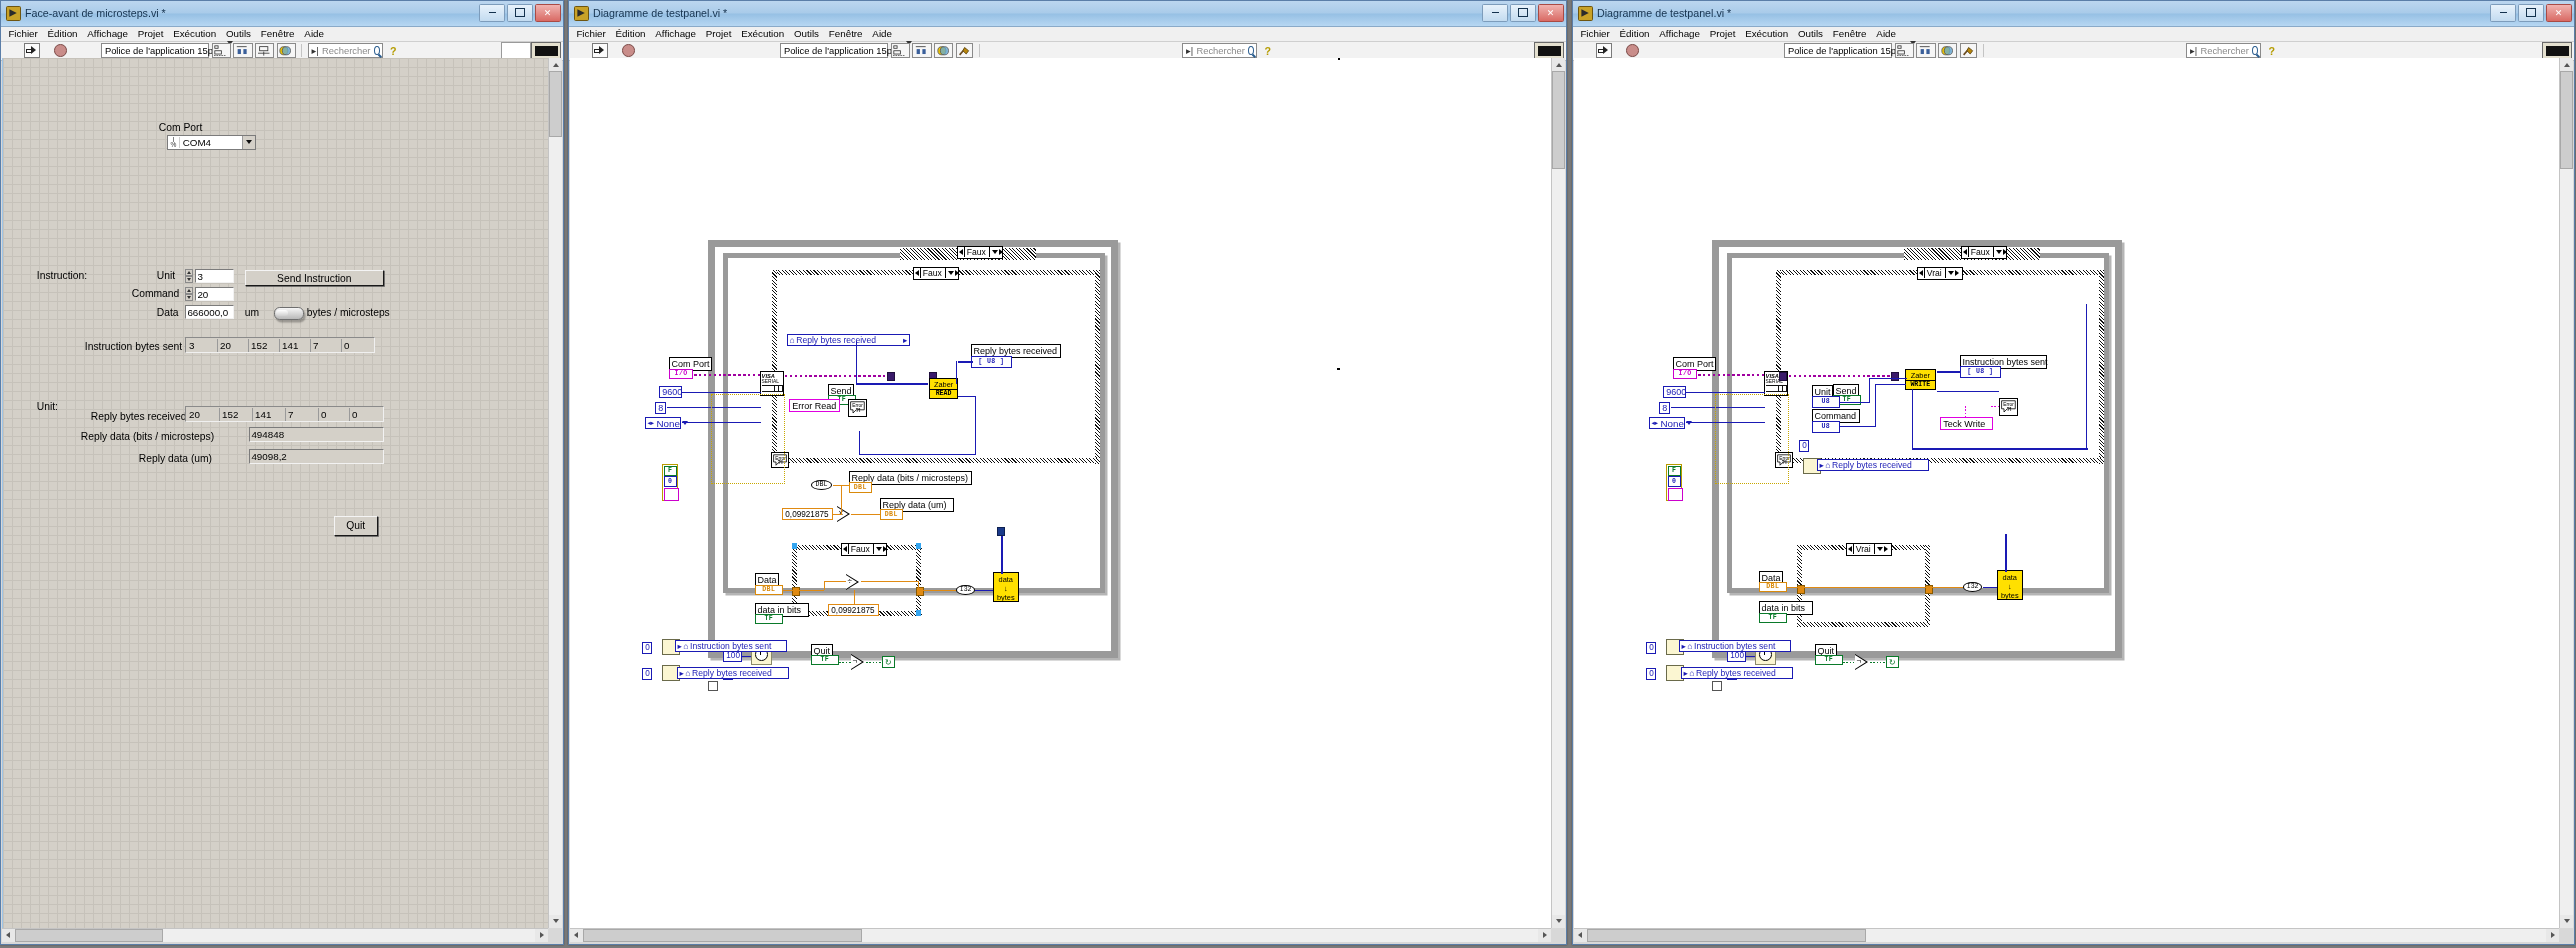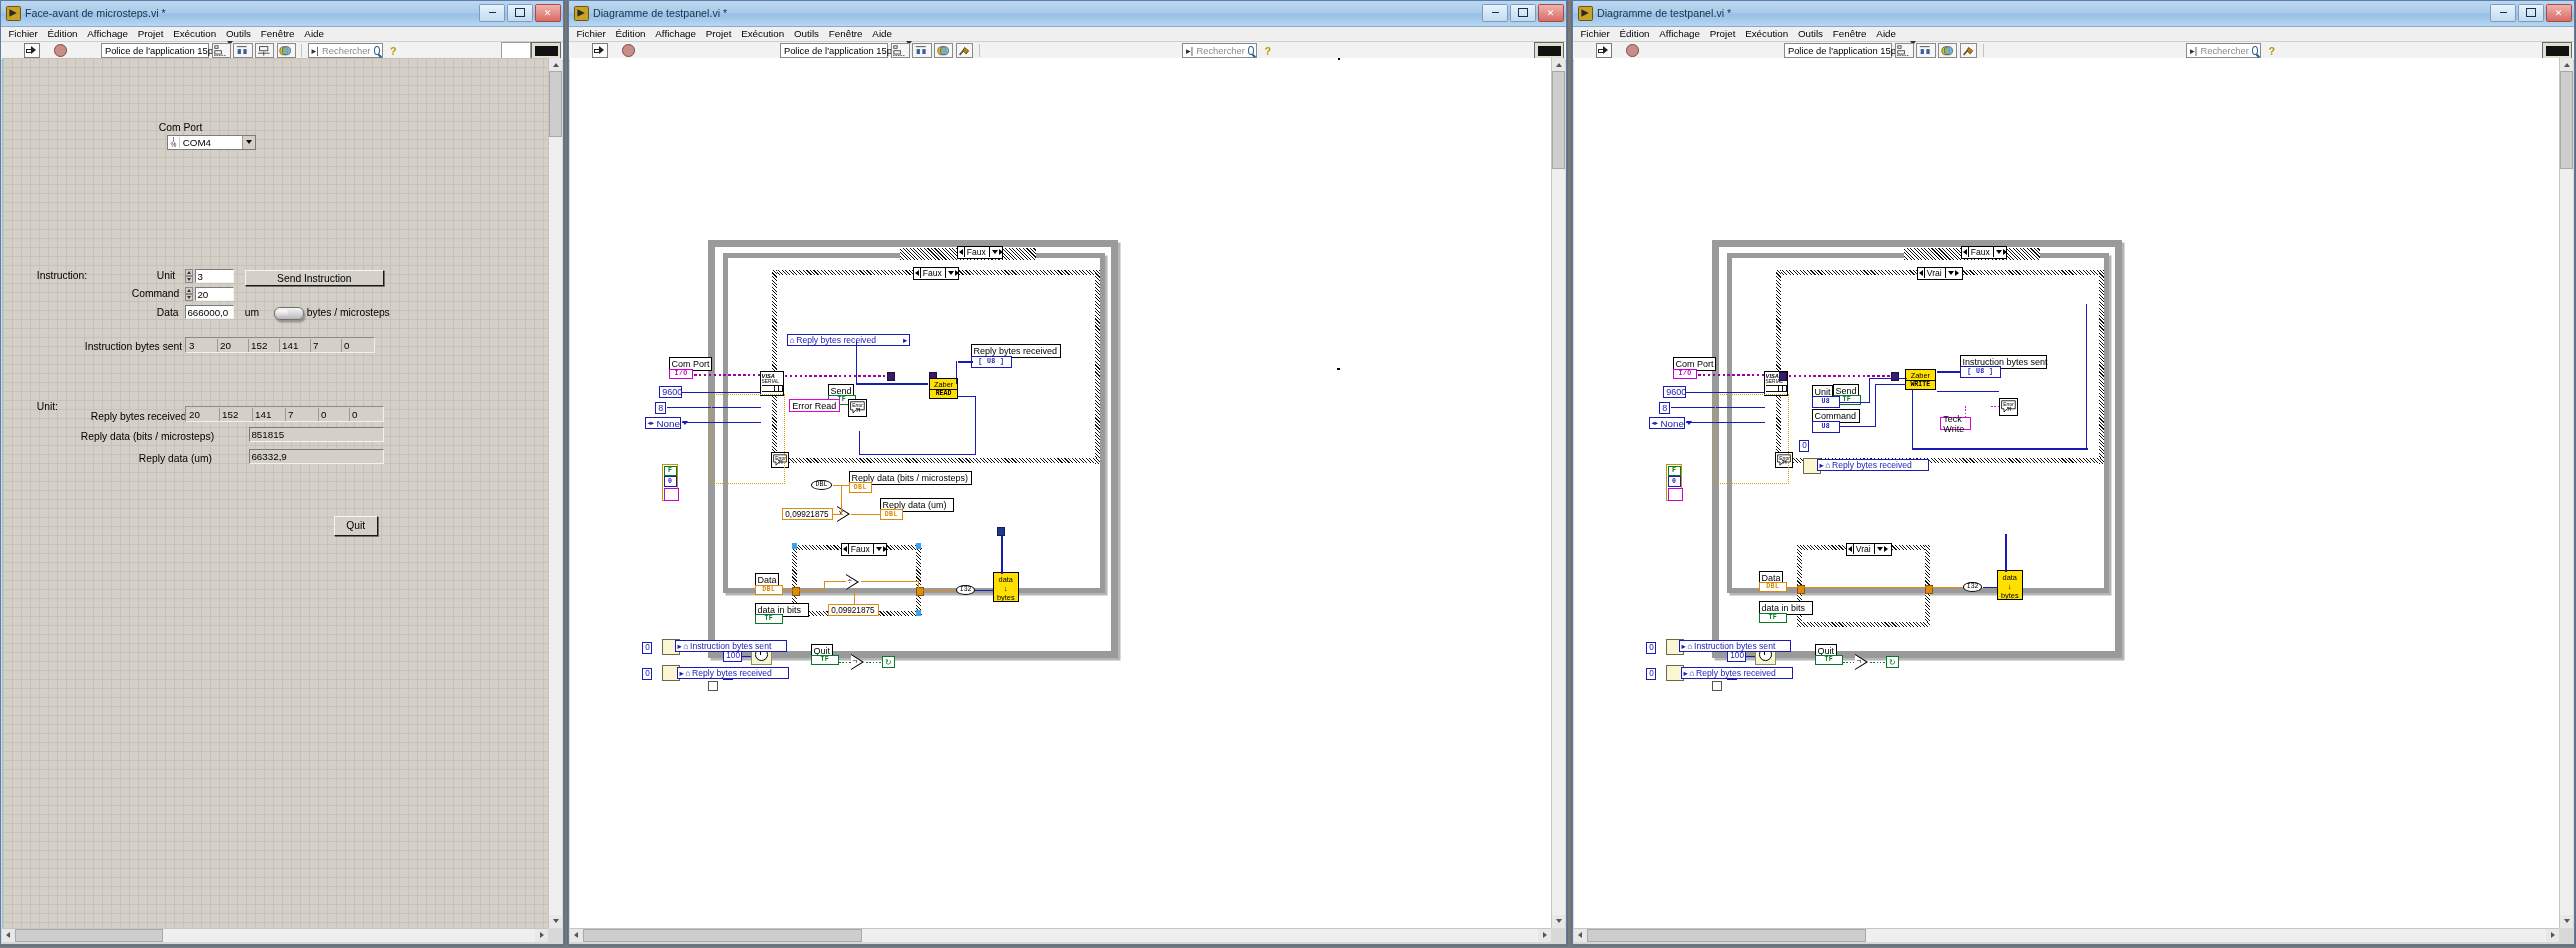--- a/index.html
+++ b/index.html
@@ -341,24 +341,24 @@
     <div class="fp-array ro" style="left:182px;top:348px;width:199px;height:16.4px">
       <div class="cell" style="width:33px">20</div>
       <div class="cell" style="width:33px">152</div>
       <div class="cell" style="width:33px">141</div>
       <div class="cell" style="width:33px">7</div>
       <div class="cell" style="width:31px">0</div>
       <div class="cell" style="width:31px;border-right:none">0</div>
     </div>
 
     <div class="fp-lbl" style="left:78px;top:373px">Reply data (bits / microsteps)</div>
-    <div class="fp-field fp-ro" style="left:246px;top:369px;width:135px;height:14.8px">851815</div>
+    <div class="fp-field fp-ro" style="left:246px;top:369px;width:135px;height:14.8px">494848</div>
 
     <div class="fp-lbl" style="left:136px;top:395px">Reply data (um)</div>
-    <div class="fp-field fp-ro" style="left:246px;top:391px;width:135px;height:14.8px">66332,9</div>
+    <div class="fp-field fp-ro" style="left:246px;top:391px;width:135px;height:14.8px">49098,2</div>
 
     <div class="fp-btn" style="left:331px;top:458px;width:44px;height:19.7px">Quit</div>
   </div>
 
   <div class="vsb">
     <div class="sb-arrow" style="top:0">
         <span class="ar-u"></span>
       </div>
     <div class="sb-thumb" style="left:0;right:0;top:13px;height:66px"></div>
     <div class="sb-arrow" style="bottom:0">
@@ -865,21 +865,21 @@
     <div class="term t-blue" style="position:absolute;left:238px;top:363px;width:28px;height:11.5px">U8</div>
 
     <div class="subvi" style="left:331px;top:311px;width:31px;height:21.3px;padding-top:1.6px">
       <span>Zaber</span>
       <b>WRITE</b>
     </div>
 
     <div class="lbl-box" style="position:absolute;left:386px;top:297px;width:82px">Instruction bytes sent</div>
     <div class="term t-blue" style="position:absolute;left:386px;top:308px;width:41px;height:11.5px">[ U8 ]</div>
 
-    <div class="magbox" style="left:366px;top:359px;width:31px">Teck Write</div>
+    <div class="magbox" style="left:366px;top:359px;width:53px">Teck Write</div>
     <div class="err" style="left:425px;top:340px;width:19.7px;height:18px">
       <svg width="18" height="16.4" viewBox="0 0 22 20" style="font-size:7px">
           <path d="M2 2 h17 v10 h-10 l-4 4 v-4 h-3 z" fill="#fff" stroke="#000"></path>
           <text x="4" y="9" font-size="6" font-family="sans-serif">Error</text>
           <text x="8" y="15" font-size="7" font-weight="bold">?!</text>
         </svg>
     </div>
     <div class="wire" style="left:417px;top:348px;width:9.8px;height:0.8px;background:repeating-linear-gradient(to right,#e000e0 0 1.6px,transparent 1.6px 3.3px)"></div>
     <div class="wire" style="left:391px;top:348px;width:0.8px;height:13px;background:repeating-linear-gradient(to bottom,#e000e0 0 1.6px,transparent 1.6px 3.3px)"></div>
 

